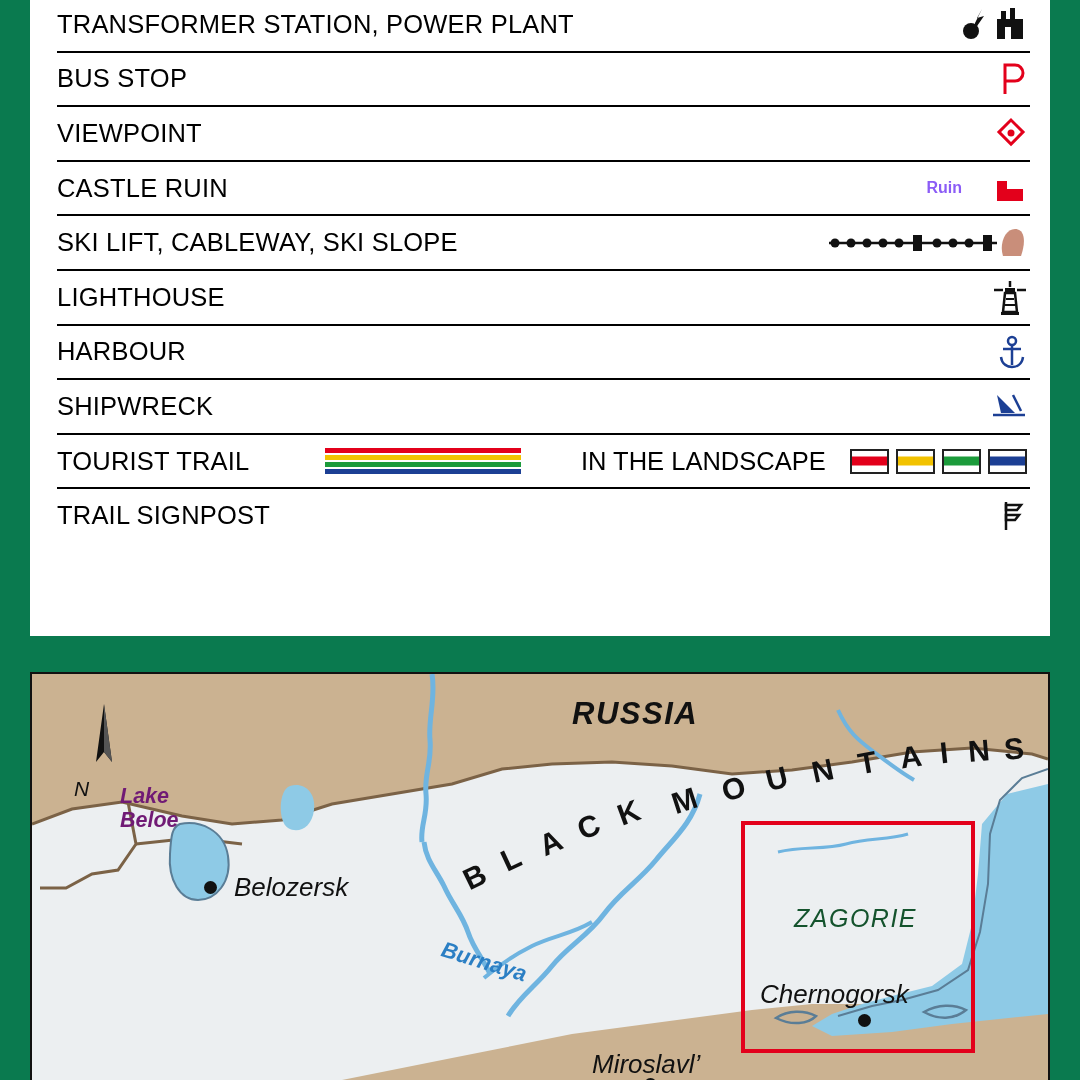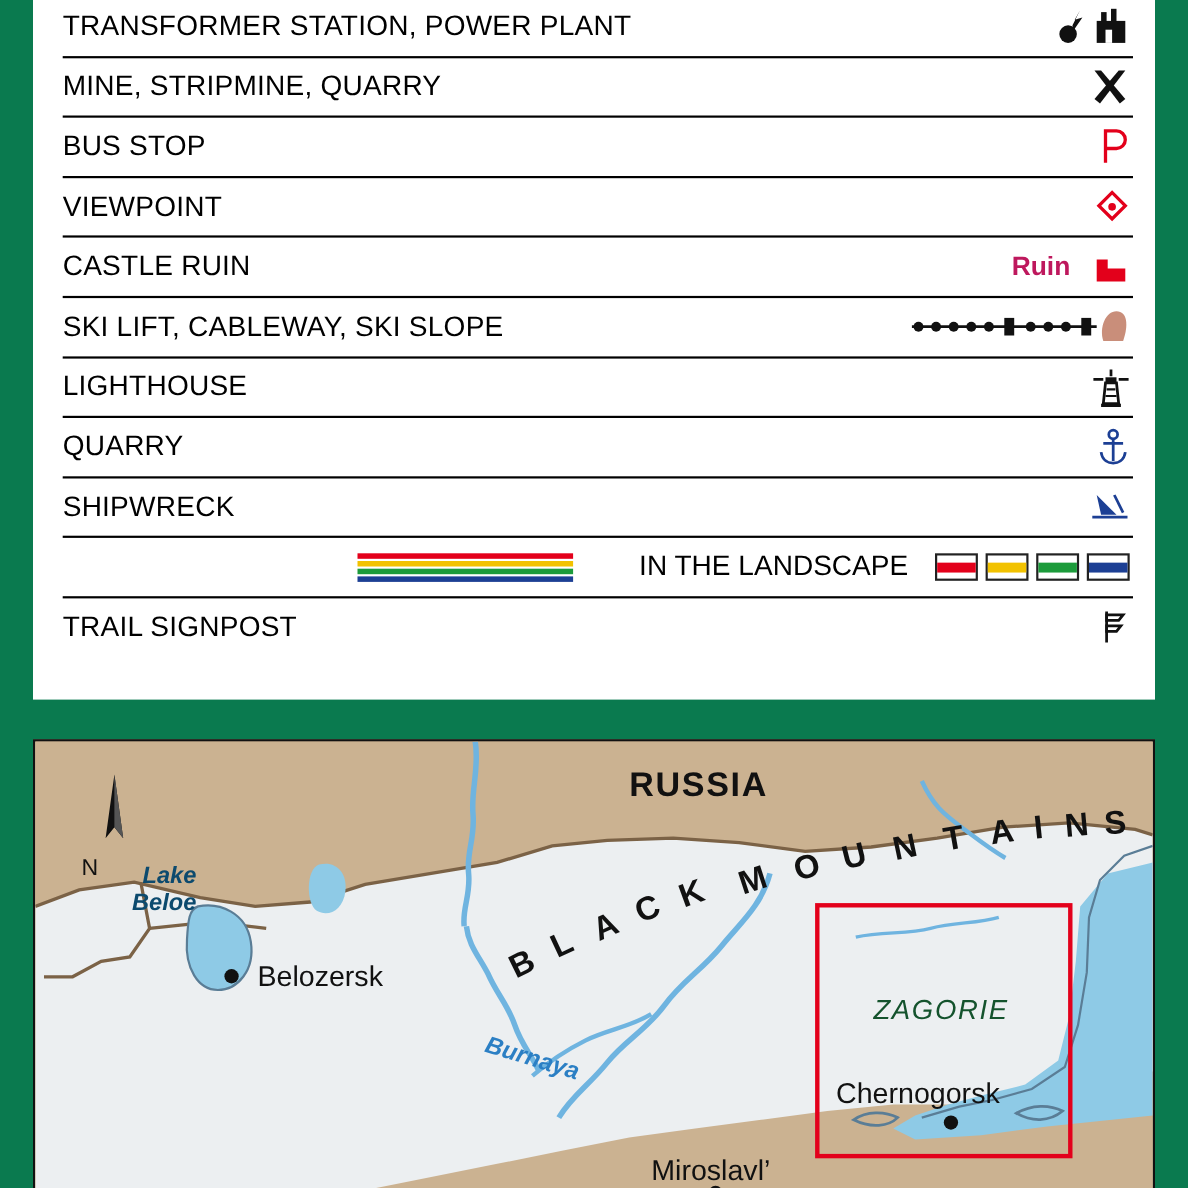--- a/index.html
+++ b/index.html
@@ -108,24 +108,24 @@
     top: 50%;
     transform: translateY(-50%);
     height: 9px;
   }
   .mk-red::after { background: #e3001b; }
   .mk-yellow::after { background: #f2c200; }
   .mk-green::after { background: #1c9b3b; }
   .mk-blue::after { background: #1c3f94; }
 
   .ruin-text {
-    color: #be185d;
-    font-size: 24px;
+    color: #8b5cf6;
+    font-size: 16px;
     font-weight: bold;
-    margin-right: 12px;
+    margin-right: 23px;
   }
 
   svg { display: block; }
 
   
   .map-panel {
     position: absolute;
     left: 30px;
     top: 672px;
     width: 1020px;
@@ -134,37 +134,38 @@
     border: 2px solid #111;
     box-sizing: border-box;
     overflow: hidden;
   }
 
   .map-svg { position: absolute; left: 0; top: 0; }
 
   .map-text {
     position: absolute;
     pointer-events: none;
+    font-style: italic;
   }
 
   .lbl-russia {
     left: 540px; top: 22px;
     font-size: 31px;
     font-weight: bold;
     letter-spacing: 1.5px;
     color: #111;
   }
   .lbl-lake {
     left: 88px; top: 110px;
     font-size: 21.5px;
     font-weight: bold;
     font-style: italic;
-    color: #0c4a6e;
+    color: #701a75;
     line-height: 1.12;
-    text-align: right;
+    text-align: left;
   }
   .lbl-belozersk {
     left: 202px; top: 198px;
     font-size: 26px;
     color: #111;
   }
   .lbl-burnaya {
     left: 408px; top: 275px;
     font-size: 22px;
     font-style: italic;
@@ -233,29 +234,20 @@
             <circle cx="10" cy="24" r="8" fill="#111"></circle>
             <path d="M14 16 L21 2 L16 11 L23 9 L14 22 Z" fill="#111"></path>
             <rect x="36" y="12" width="26" height="20" fill="#111"></rect>
             <rect x="40" y="4" width="5" height="9" fill="#111"></rect>
             <rect x="49" y="1" width="5" height="12" fill="#111"></rect>
             <rect x="44" y="20" width="6" height="12" fill="#fff"></rect>
           </svg>
         </span>
       </div>
 
-      <div class="legend-row">
-        <span class="legend-label">MINE, STRIPMINE, QUARRY</span>
-        <span class="legend-symbol">
-          <svg width="36" height="34" viewBox="0 0 36 34">
-            <path d="M4 2 L10 2 L32 28 L27 32 Z" fill="#111"></path>
-            <path d="M32 2 L26 2 L4 28 L9 32 Z" fill="#111"></path>
-          </svg>
-        </span>
-      </div>
 
       <div class="legend-row">
         <span class="legend-label">BUS STOP</span>
         <span class="legend-symbol">
           <svg width="30" height="34" viewBox="0 0 30 34">
             <path d="M8 32 L8 3 L18 3 A8 8 0 0 1 18 19 L8 19" fill="none" stroke="#e3001b" stroke-width="3"></path>
           </svg>
         </span>
       </div>
 
@@ -309,21 +301,21 @@
             <line x1="13" y1="20" x2="21" y2="20" stroke="#111" stroke-width="2"></line>
             <line x1="12" y1="26" x2="22" y2="26" stroke="#111" stroke-width="2"></line>
             <path d="M1 11 L10 11 M24 11 L33 11" stroke="#111" stroke-width="2.5"></path>
             <path d="M17 2 L17 8" stroke="#111" stroke-width="2.5"></path>
             <rect x="8" y="33" width="18" height="3" fill="#111"></rect>
           </svg>
         </span>
       </div>
 
       <div class="legend-row">
-        <span class="legend-label">QUARRY</span>
+        <span class="legend-label">HARBOUR</span>
         <span class="legend-symbol">
           <svg width="30" height="34" viewBox="0 0 30 34">
             <circle cx="15" cy="6" r="4" fill="none" stroke="#1c3f94" stroke-width="2.5"></circle>
             <line x1="15" y1="10" x2="15" y2="30" stroke="#1c3f94" stroke-width="2.5"></line>
             <line x1="6" y1="14" x2="24" y2="14" stroke="#1c3f94" stroke-width="2.5"></line>
             <path d="M4 22 C5 30 11 32 15 32 C19 32 25 30 26 22" fill="none" stroke="#1c3f94" stroke-width="2.5"></path>
           </svg>
         </span>
       </div>
 
@@ -332,20 +324,21 @@
         <span class="legend-symbol">
           <svg width="36" height="30" viewBox="0 0 36 30">
             <line x1="2" y1="24" x2="34" y2="24" stroke="#1c3f94" stroke-width="2.5"></line>
             <path d="M6 4 L24 22 L10 22 Z" fill="#1c3f94"></path>
             <line x1="22" y1="4" x2="30" y2="20" stroke="#1c3f94" stroke-width="2.5"></line>
           </svg>
         </span>
       </div>
 
       <div class="legend-row">
+        <span class="legend-label">TOURIST TRAIL</span>
         <span class="trail-swatch">
           <div class="ts-red"></div>
           <div class="ts-yellow"></div>
           <div class="ts-green"></div>
           <div class="ts-blue"></div>
         </span>
         <span class="mid-label">IN THE LANDSCAPE</span>
         <span class="legend-symbol">
           <span class="marker-set">
             <span class="marker mk-red"></span>

